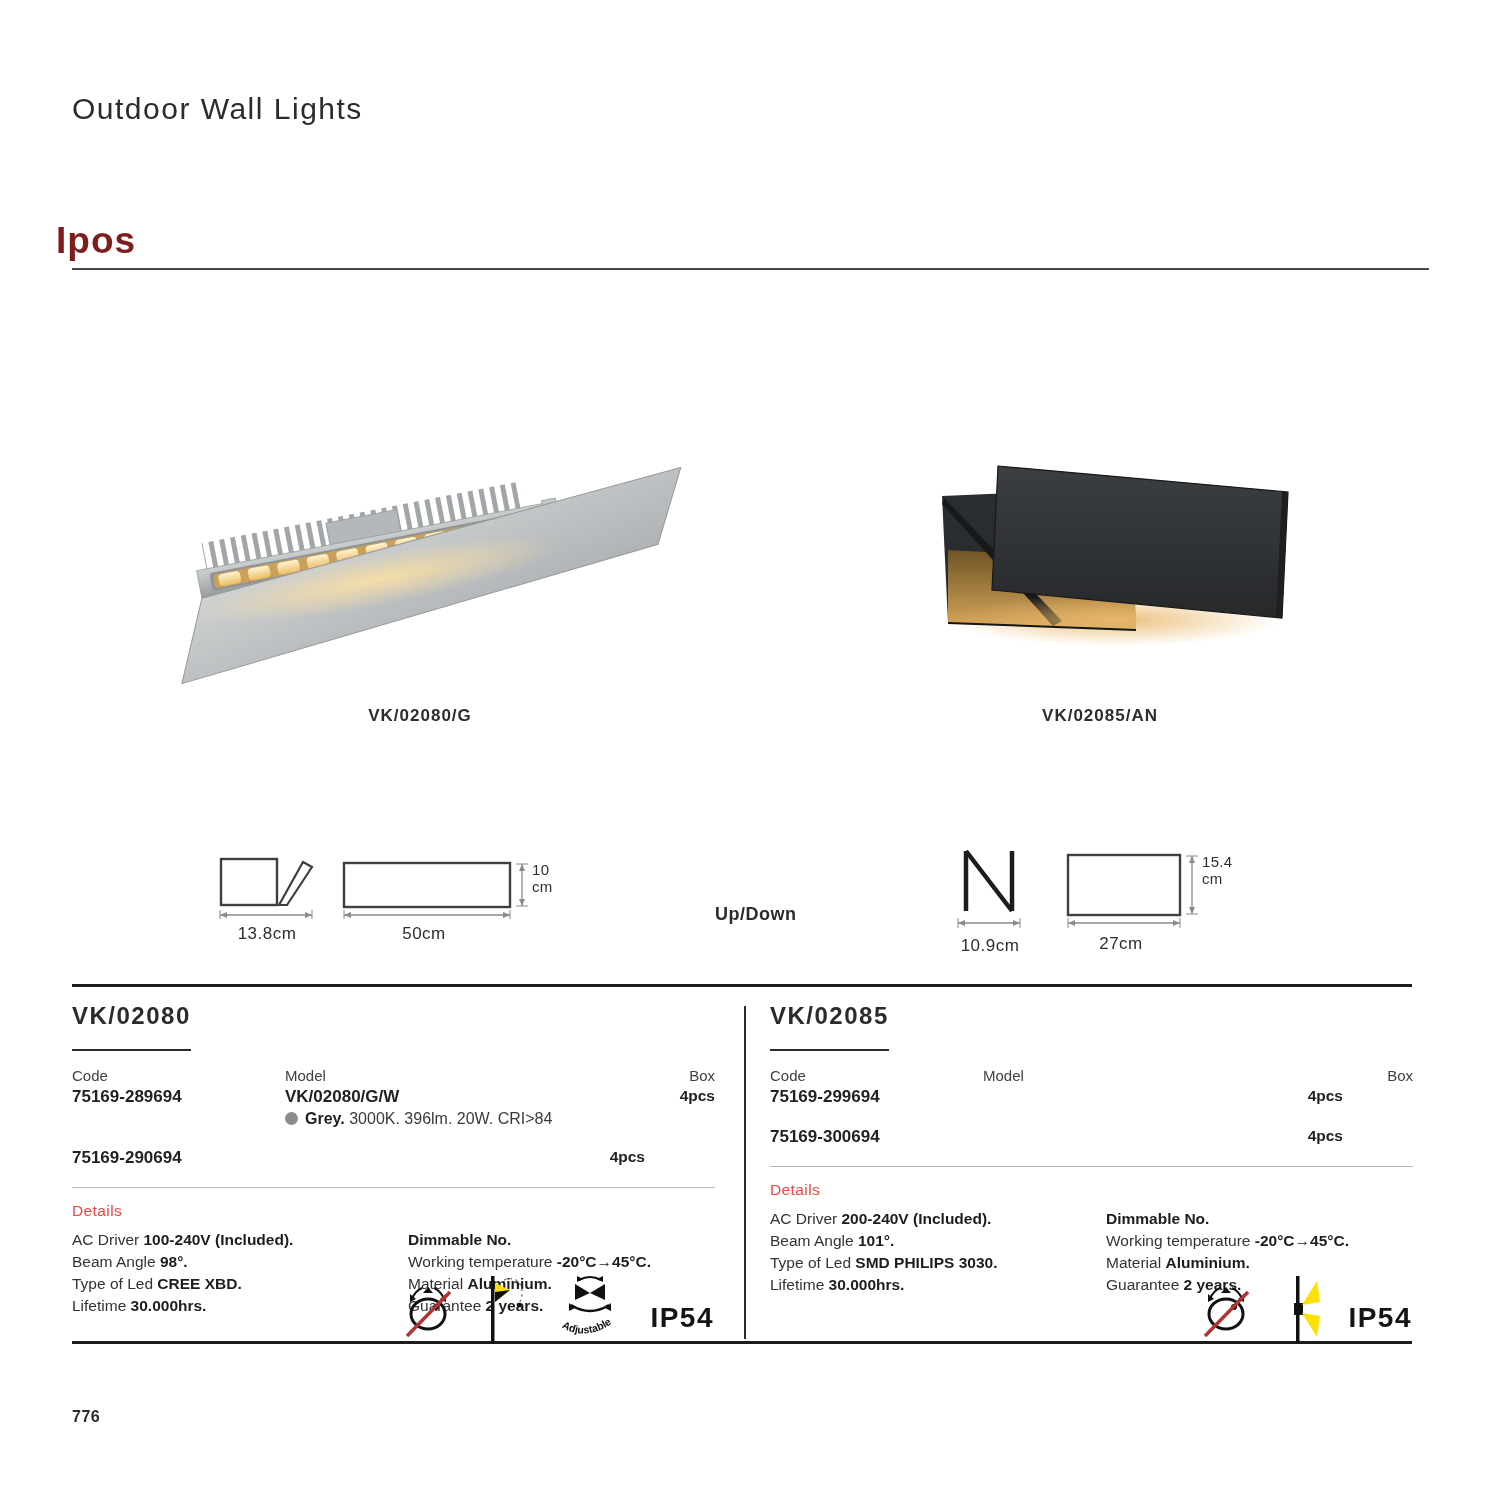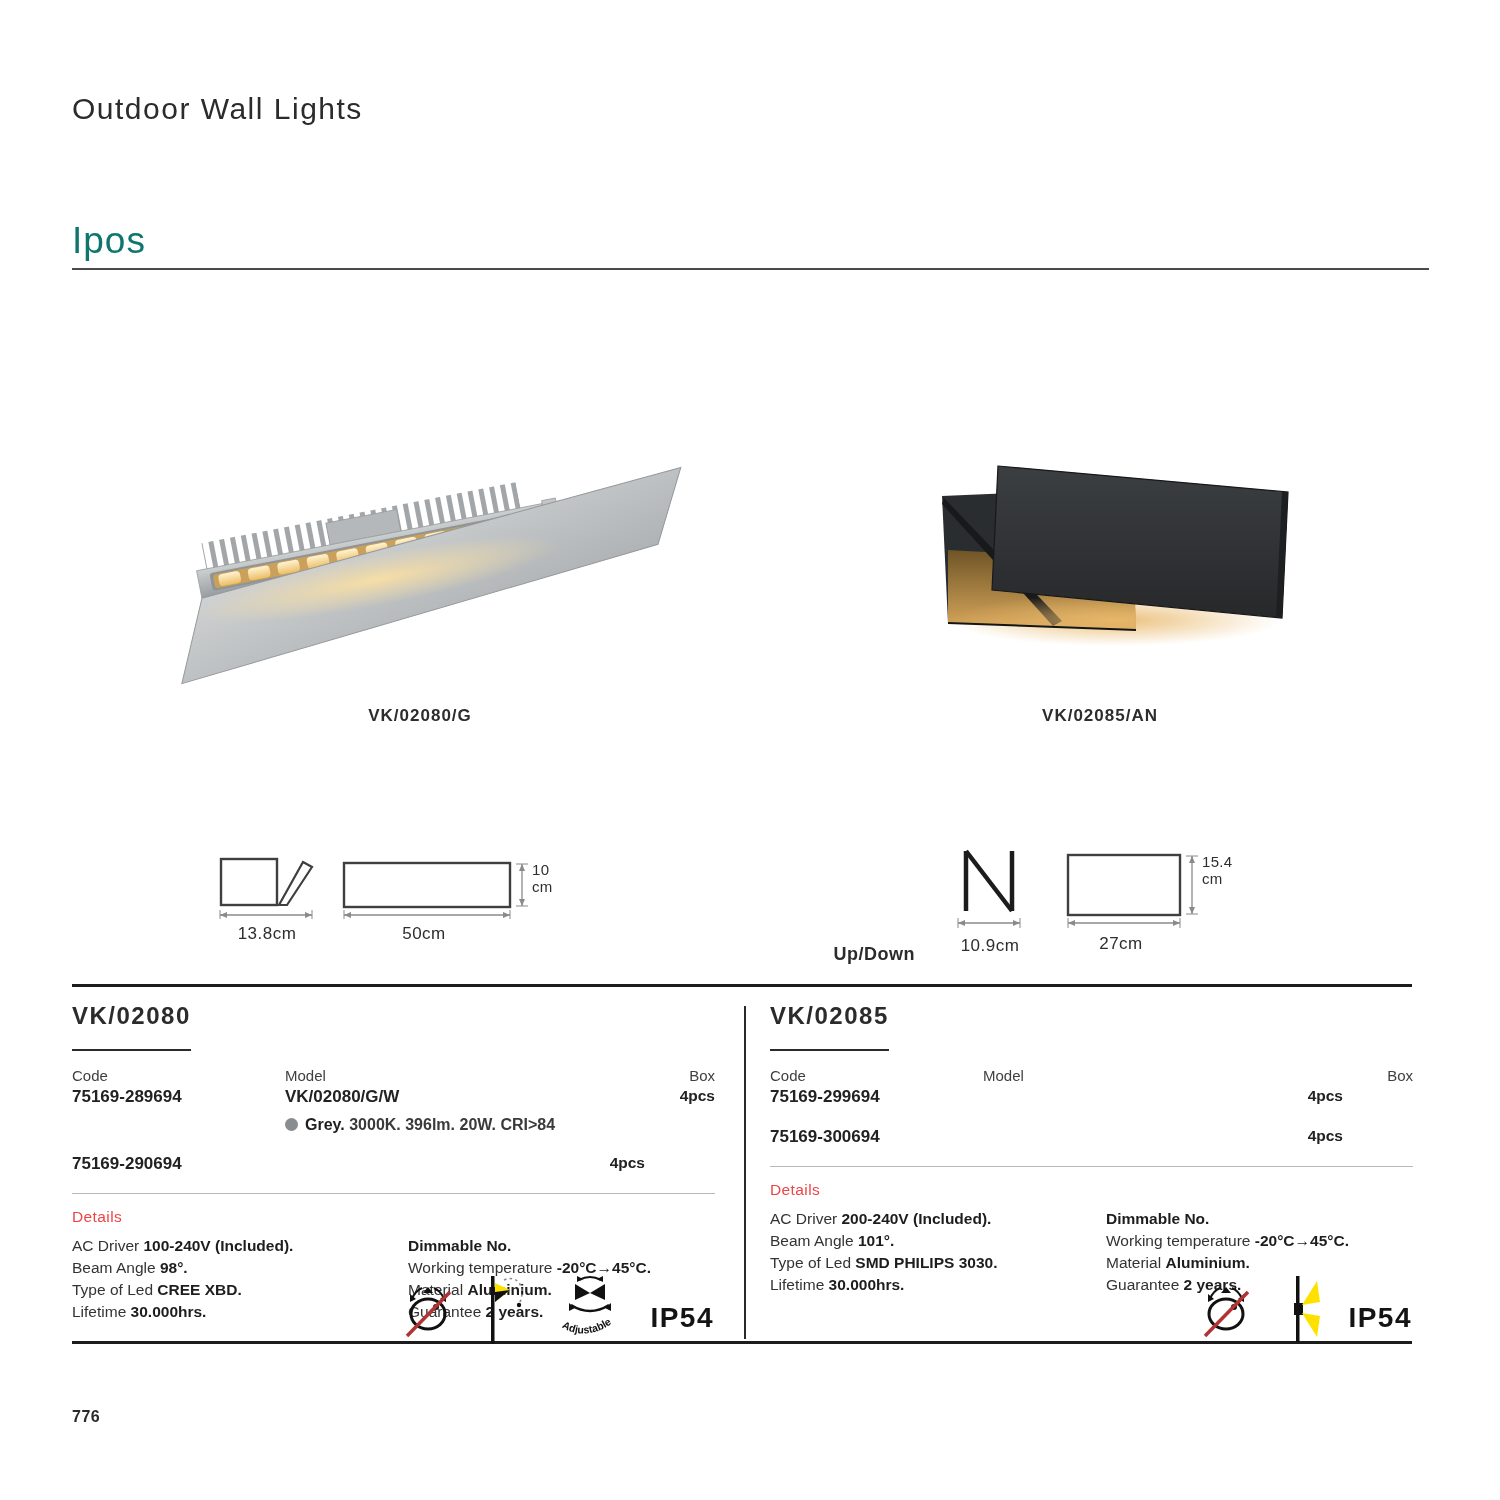--- a/index.html
+++ b/index.html
@@ -4,47 +4,47 @@
 <style>
   * { margin:0; padding:0; box-sizing:border-box; }
   html,body { background:#ffffff; }
   body {
     width:1500px; height:1500px; position:relative; overflow:hidden;
     font-family:"Liberation Sans", sans-serif; color:#3a3a3a;
   }
   .abs { position:absolute; }
 
   .category-title { left:72px; top:92px; font-size:30px; letter-spacing:1.5px; color:#2b2b2b; }
-  .family-title   { left:72px; top:220px; font-size:37px; font-weight:normal; letter-spacing:1px; color:#0f766e; }
+  .family-title   { left:56px; top:220px; font-size:37px; font-weight:bold; letter-spacing:1px; color:#7f1d1d; }
   .family-rule    { left:72px; top:268px; width:1357px; height:2px; background:#4a4a4a; }
 
   .photo { position:absolute; }
   .caption { position:absolute; text-align:center; font-size:17px; font-weight:bold; letter-spacing:1px; color:#2d2d2d; }
 
   .dim { position:absolute; }
   .dim-label { text-align:center; font-size:17px; color:#2e2e2e; margin-top:1px; letter-spacing:.5px; }
   .vdim-label { position:absolute; font-size:15px; line-height:17px; color:#2e2e2e; letter-spacing:.3px; }
 
-  .updown { left:715px; top:944px; width:200px; text-align:right; font-size:18px; font-weight:bold; letter-spacing:.5px; color:#2b2b2b; }
+  .updown { left:715px; top:904px; width:200px; text-align:left; font-size:18px; font-weight:bold; letter-spacing:.5px; color:#2b2b2b; }
 
   .rule-top    { left:72px; top:984px;  width:1340px; height:3px; background:#1c1c1c; }
   .rule-bottom { left:72px; top:1341px; width:1340px; height:3px; background:#1c1c1c; }
   .vdivider    { left:744px; top:1006px; width:2px; height:333px; background:#2a2a2a; }
 
   .section { position:absolute; top:1002px; width:643px; }
   .sec-head { display:inline-block; font-size:24px; font-weight:bold; letter-spacing:1.5px;
               color:#2b2b2b; border-bottom:2.5px solid #2b2b2b; padding-bottom:19px; }
   .spec-grid { display:grid; grid-template-columns:213px 1fr 70px; }
   .spec-head { margin-top:16px; font-size:15px; color:#3f3f3f; }
   .spec-row  { margin-top:3px; }
   .spec-row .code, .spec-row .model { font-size:17px; font-weight:bold; color:#222; }
   .spec-row .box { font-size:15.5px; font-weight:bold; color:#222; }
   .r { text-align:right; }
   .row2 { margin-top:20px; }
-  .finish-line { margin-top:9px; font-size:16px; font-weight:bold; color:#3a3a3a; }
+  .finish-line { margin-top:3px; font-size:16px; font-weight:normal; color:#3a3a3a; }
   .finish-line b { color:#1f1f1f; }
   .dot { width:13px; height:13px; border-radius:50%; display:inline-block; margin-right:7px;
          vertical-align:middle; position:relative; top:-1px; background:#8a8d8f; }
   .details-rule  { border-top:1.5px solid #b8b8b8; margin-top:19px; }
   .details-label { color:#ef4444; font-size:15.5px; margin-top:14px; letter-spacing:.4px; }
   .details-grid  { display:grid; grid-template-columns:336px 1fr; margin-top:9px; }
   .dl { font-size:15.5px; line-height:22px; color:#333; }
   .dl b { color:#1d1d1d; }
   .philips { color:#2170b8; }
   .icons { position:absolute; right:1px; top:270px; height:74px; display:flex; align-items:flex-end; gap:26px; }

